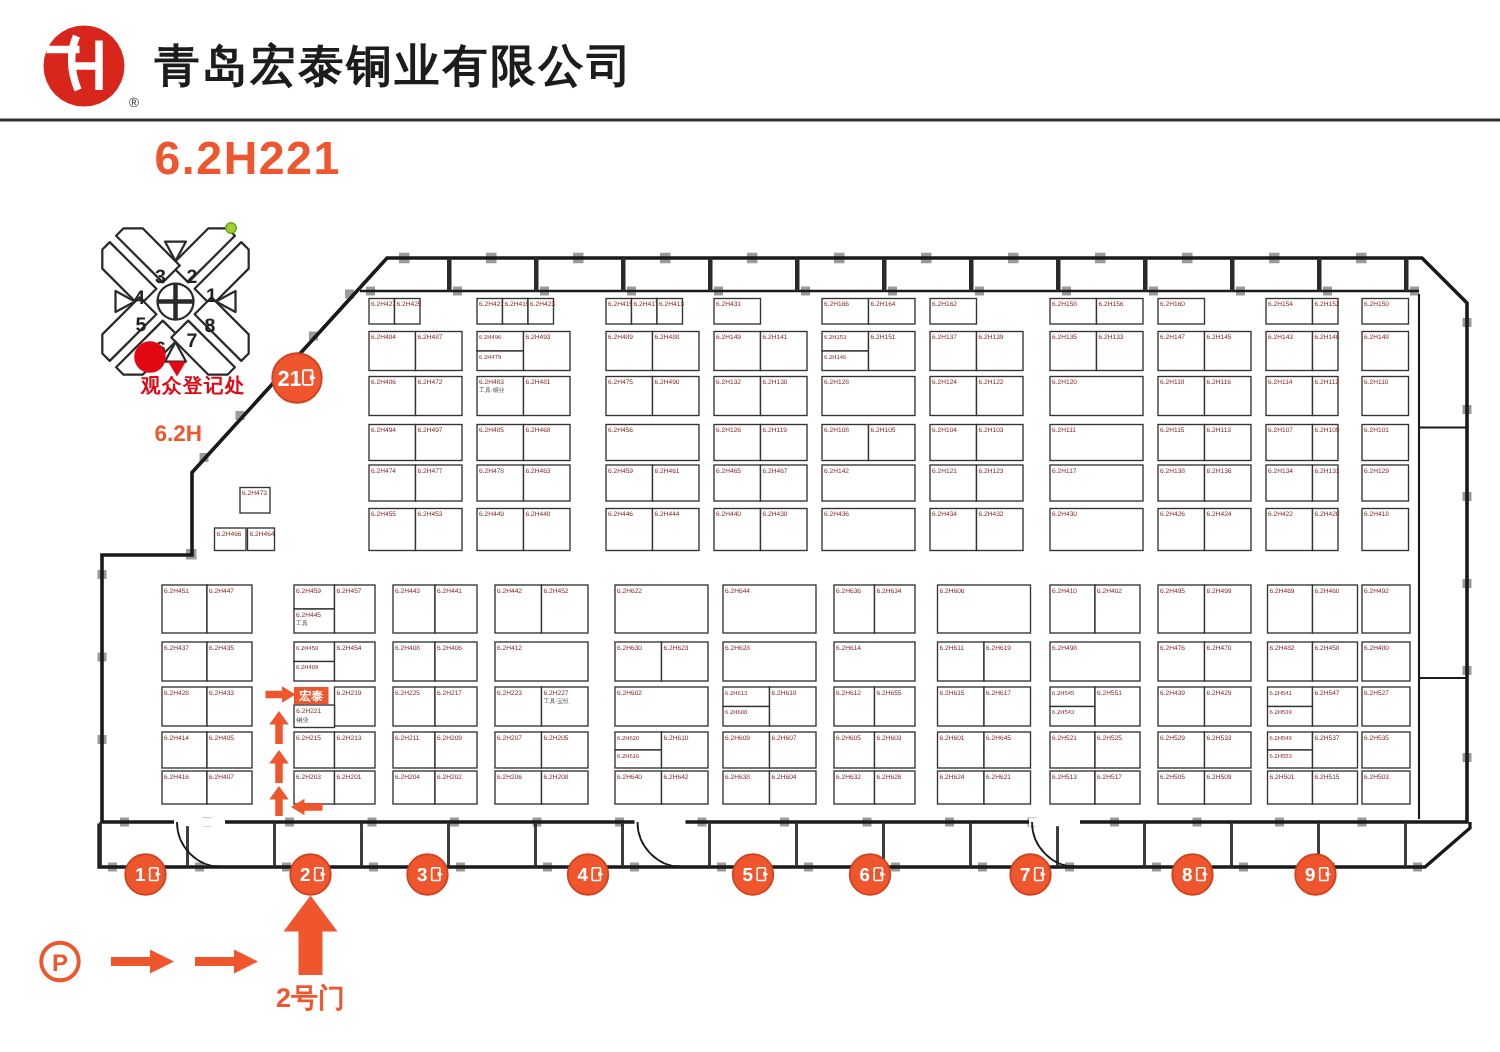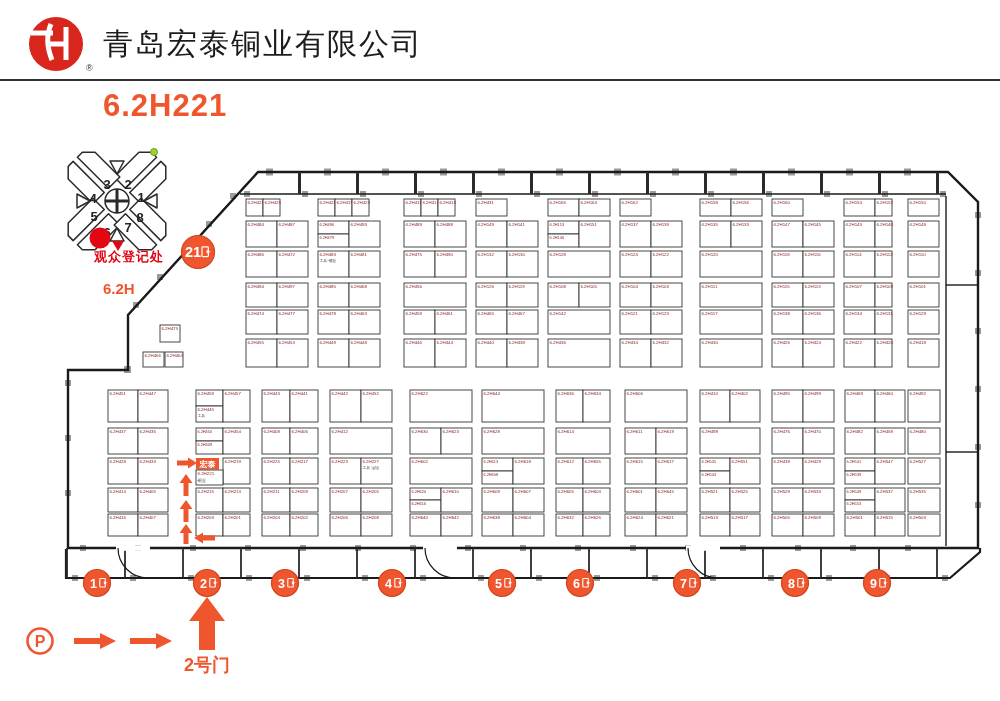--- a/index.html
+++ b/index.html
@@ -1,21 +1,21 @@
 <!DOCTYPE html>
 <html><head>
 <meta charset="utf-8">
 <style>
   html,body{margin:0;padding:0;background:#fff;}
   .canvas{position:relative;width:1000px;height:701px;background:#fff;overflow:hidden;
           font-family:"Liberation Sans","DejaVu Sans",sans-serif;}
   .plan-svg{position:absolute;left:0;top:0;z-index:1;}
   .hdr{position:absolute;z-index:2;}
   .logo{left:26px;top:14px;}
-  .company{left:103px;top:24px;font-size:30px;font-weight:400;color:#1c1c1c;letter-spacing:2px;}
+  .company{left:103px;top:24px;font-size:30px;font-weight:700;color:#1c1c1c;letter-spacing:2px;}
   .tm{left:86px;top:63px;font-size:9px;color:#333;}
   .rule{left:0;top:79px;width:1000px;height:2px;background:#333;}
   .booth-code{left:103px;top:88px;font-size:31px;font-weight:bold;color:#f0562e;letter-spacing:1px;}
 </style>
 </head>
 <body>
 
 <div class="canvas">
 
   <svg class="plan-svg" width="1000" height="701" viewBox="0 0 1000 701">

